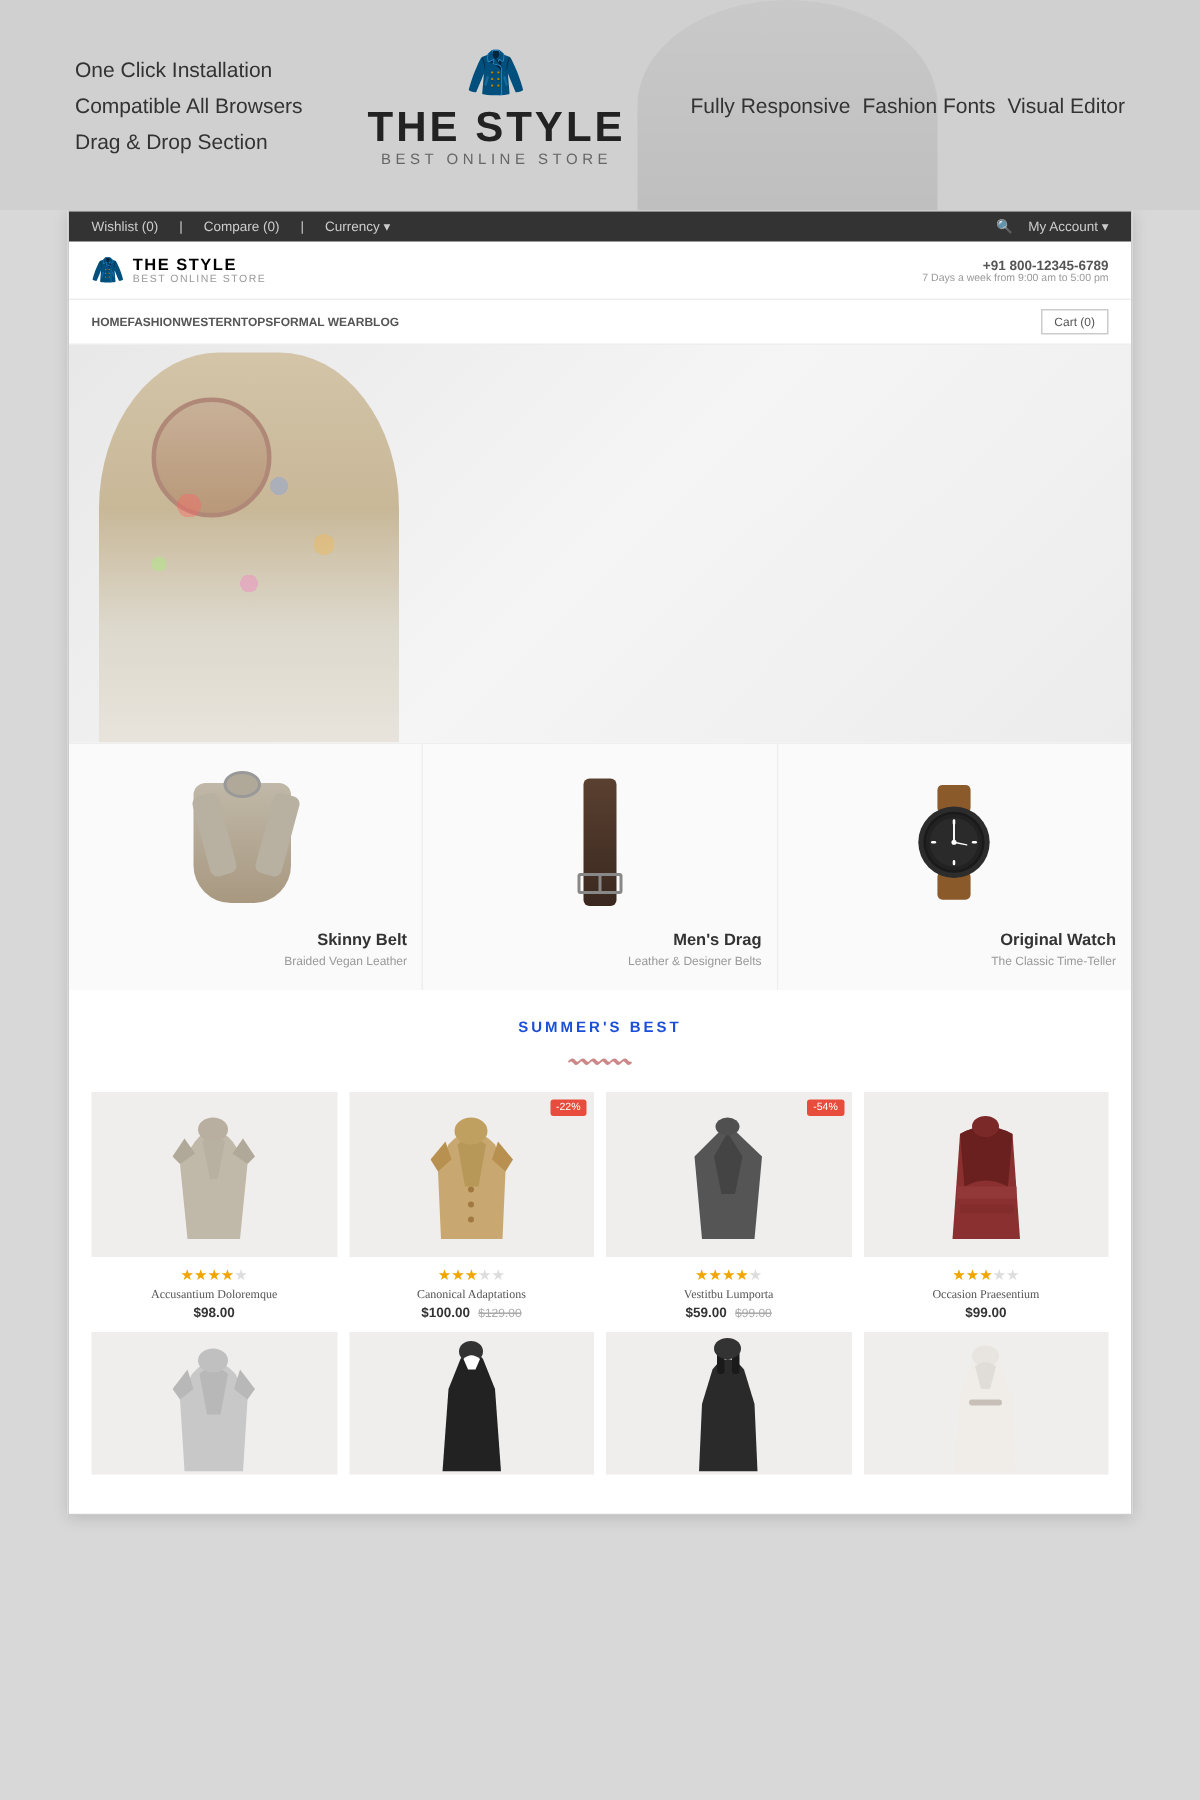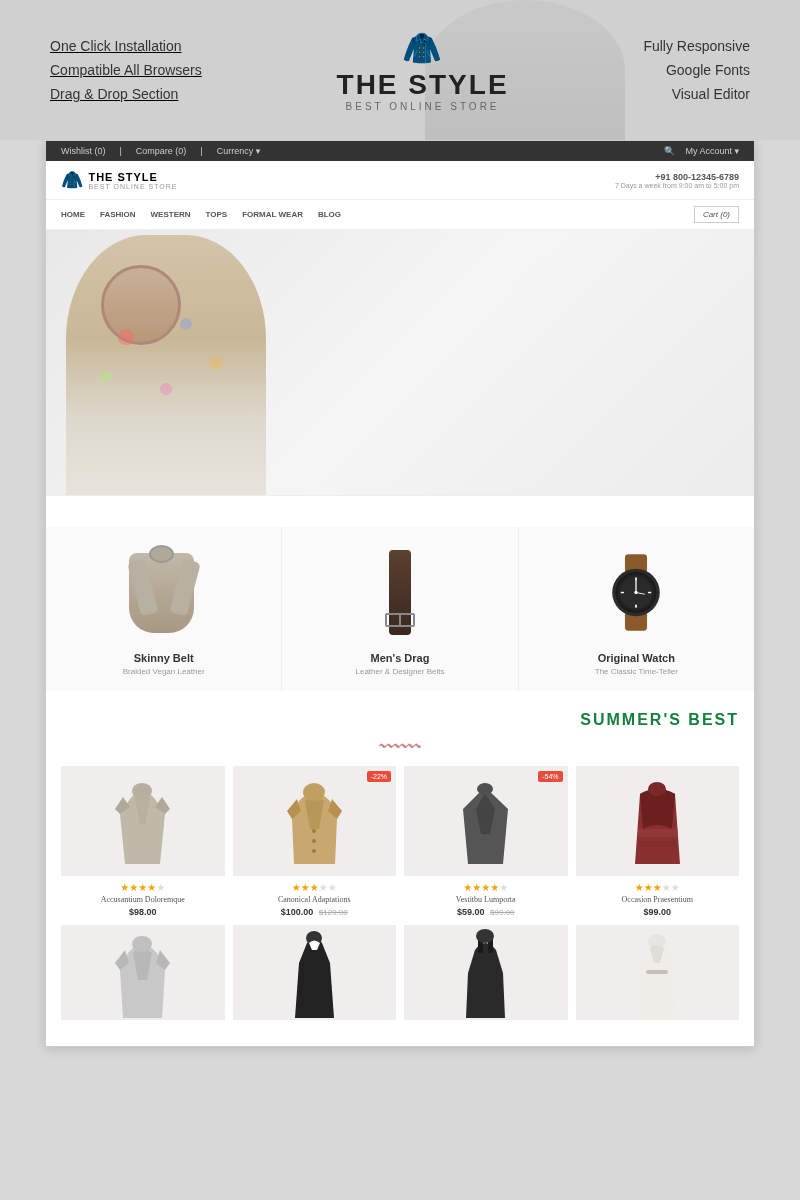--- a/index.html
+++ b/index.html
@@ -14,21 +14,20 @@
       align-items: center;
       min-height: 140px;
       position: relative;
       overflow: hidden;
     }
     .banner-left {
       display: flex;
       flex-direction: column;
       gap: 8px;
       z-index: 2;
-      text-decoration: underline;
     }
     .banner-left span {
       font-size: 14px;
       color: #333;
     }
     .banner-center {
       display: flex;
       flex-direction: column;
       align-items: center;
       z-index: 2;
@@ -44,24 +43,24 @@
       letter-spacing: 2px;
       color: #222;
     }
     .brand-sub {
       font-size: 10px;
       letter-spacing: 3px;
       color: #666;
     }
     .banner-right {
       display: flex;
-      flex-direction: column;
+      flex-direction: row;
       gap: 8px;
       z-index: 2;
-      text-align: right;
+      text-align: center;
     }
     .banner-right span {
       font-size: 14px;
       color: #333;
     }
 
     
     .store-mockup {
       background: #fff;
       border: 1px solid #ccc;
@@ -144,35 +143,33 @@
     .store-nav {
       background: #fff;
       border-bottom: 1px solid #eee;
       padding: 6px 15px;
       display: flex;
       justify-content: space-between;
       align-items: center;
     }
     .nav-links {
       display: flex;
-      gap: 15px;
     }
     .nav-links span {
       font-size: 8px;
       color: #555;
       text-transform: uppercase;
       font-weight: 600;
       cursor: pointer;
     }
     .cart-btn {
       font-size: 8px;
       color: #555;
       border: 1px solid #ccc;
       padding: 3px 8px;
-      font-style: italic;
     }
 
     
     .hero-banner {
       height: 265px;
       background: linear-gradient(135deg, #e8e8e8 0%, #f5f5f5 50%, #ececec 100%);
       position: relative;
       overflow: hidden;
       display: flex;
       align-items: center;
@@ -204,24 +201,23 @@
     }
 
     
     .category-row {
       display: flex;
       border-top: 1px solid #eee;
     }
     .category-item {
       flex: 1;
       padding: 15px 10px;
-      text-align: center;
+      text-align: right;
       border-right: 1px solid #eee;
       background: #fafafa;
-      margin-top: 31px;
     }
     .category-item:last-child { border-right: none; }
     .category-img {
       height: 100px;
       display: flex;
       align-items: center;
       justify-content: center;
       margin-bottom: 10px;
     }
     
@@ -240,24 +236,24 @@
       font-size: 8px;
       color: #999;
     }
 
     
     .summers-best {
       padding: 20px 15px;
       background: #fff;
     }
     .section-title {
-      text-align: right;
-      font-size: 16px;
+      text-align: center;
+      font-size: 10px;
       font-weight: 700;
-      color: #15803d;
+      color: #1d4ed8;
       letter-spacing: 2px;
       margin-bottom: 5px;
     }
     .section-divider {
       text-align: center;
       font-size: 14px;
       color: #c88;
       margin-bottom: 12px;
     }
     .filter-tabs {
@@ -355,21 +351,21 @@
   </div>
 
   <div class="banner-center">
     <div class="logo-icon">🧥</div>
     <div class="brand-name">THE STYLE</div>
     <div class="brand-sub">BEST ONLINE STORE</div>
   </div>
 
   <div class="banner-right">
     <span>Fully Responsive</span>
-    <span>Google Fonts</span>
+    <span>Fashion Fonts</span>
     <span>Visual Editor</span>
   </div>
 </div>
 
 <div class="store-mockup">
 
   <div class="store-topbar">
     <div class="topbar-left">
       <span>Wishlist (0)</span>
       <span>|</span>

